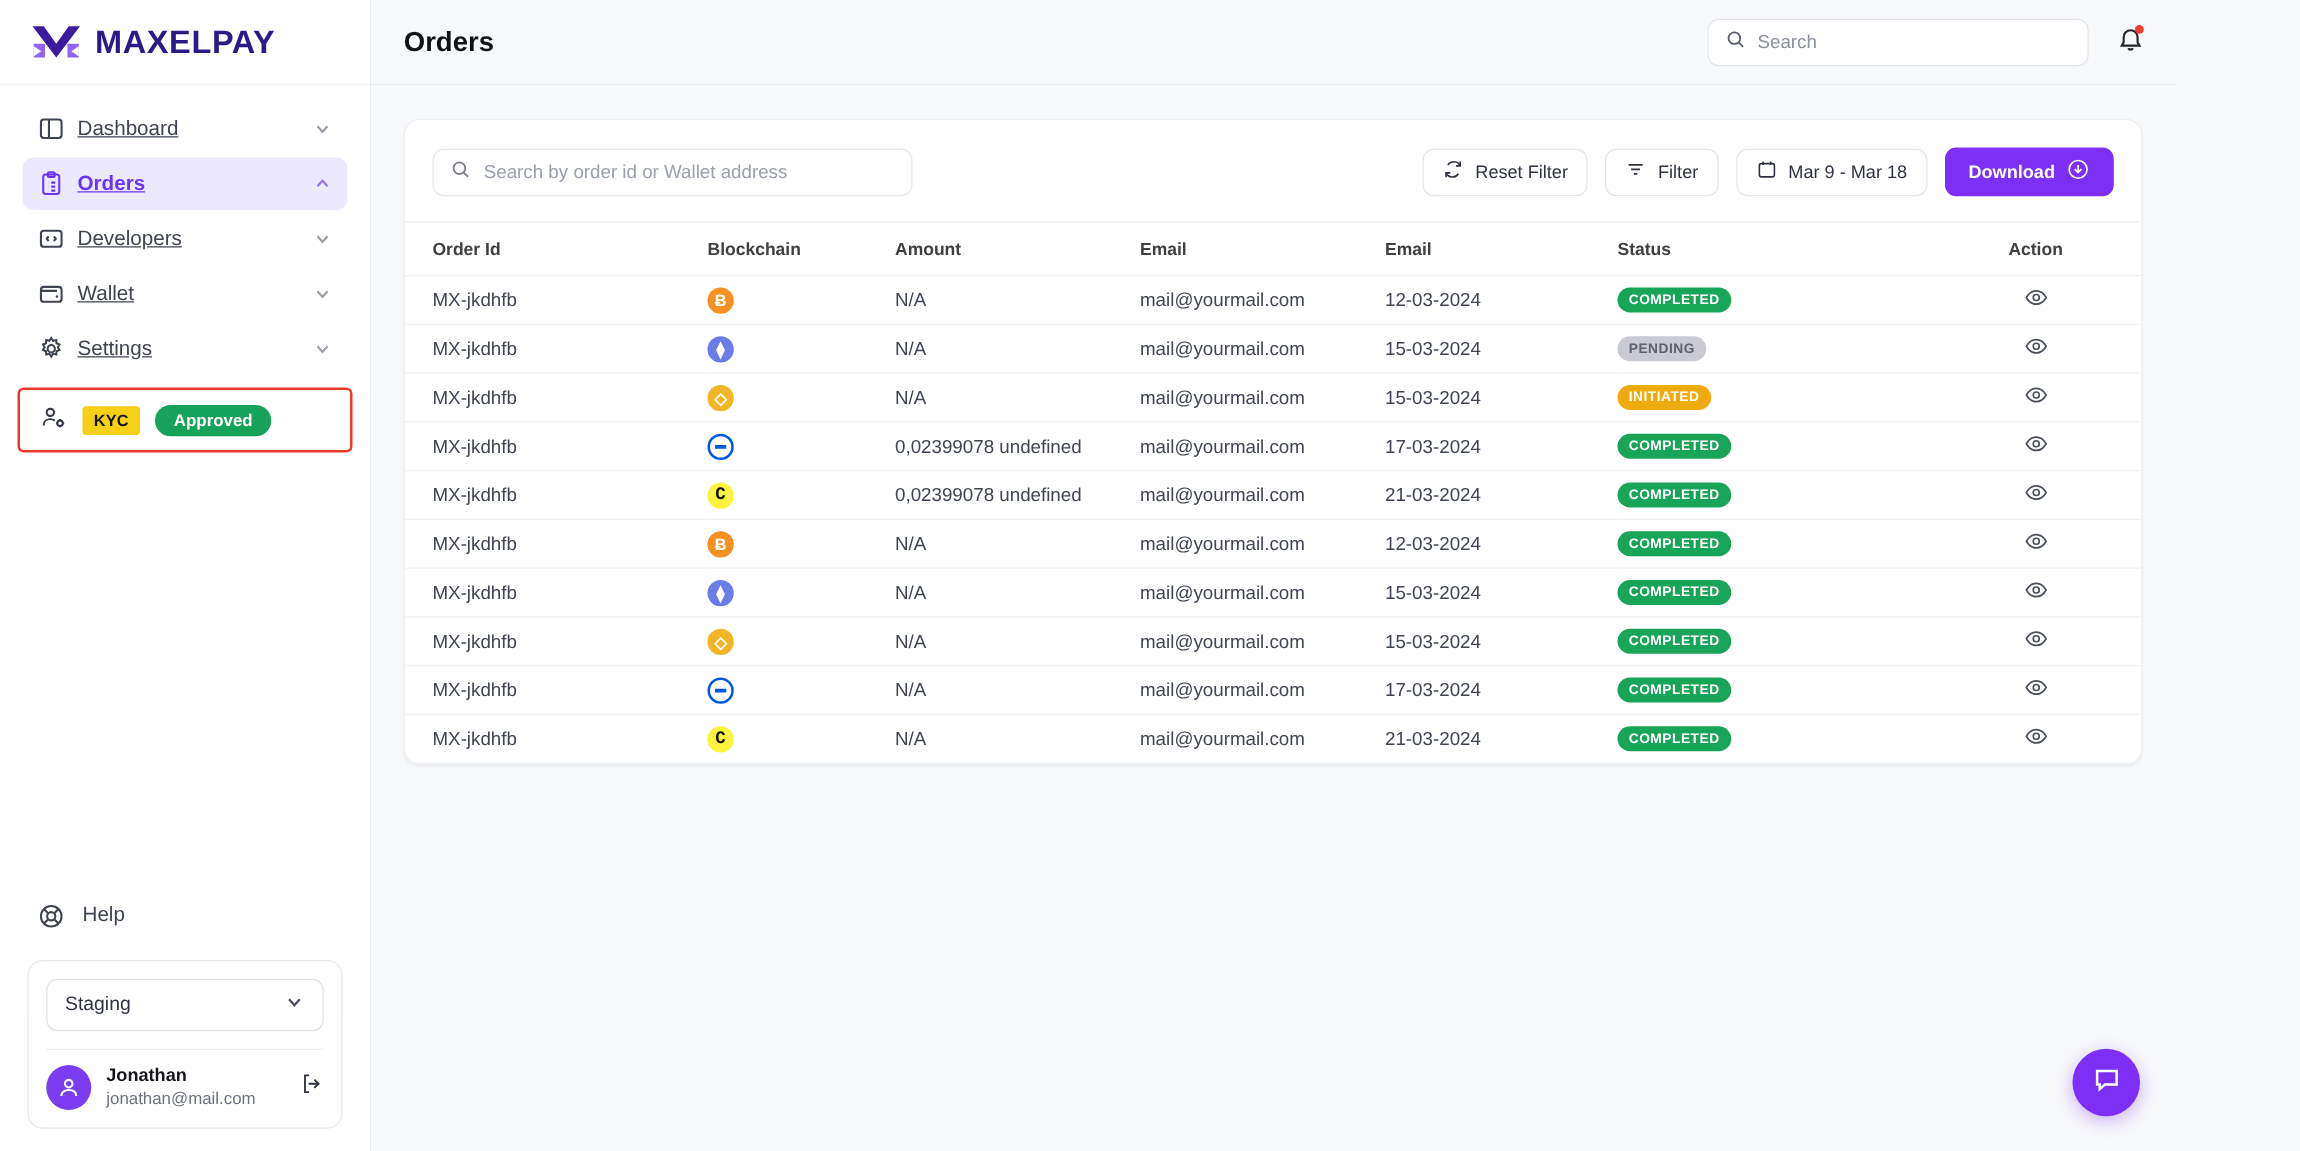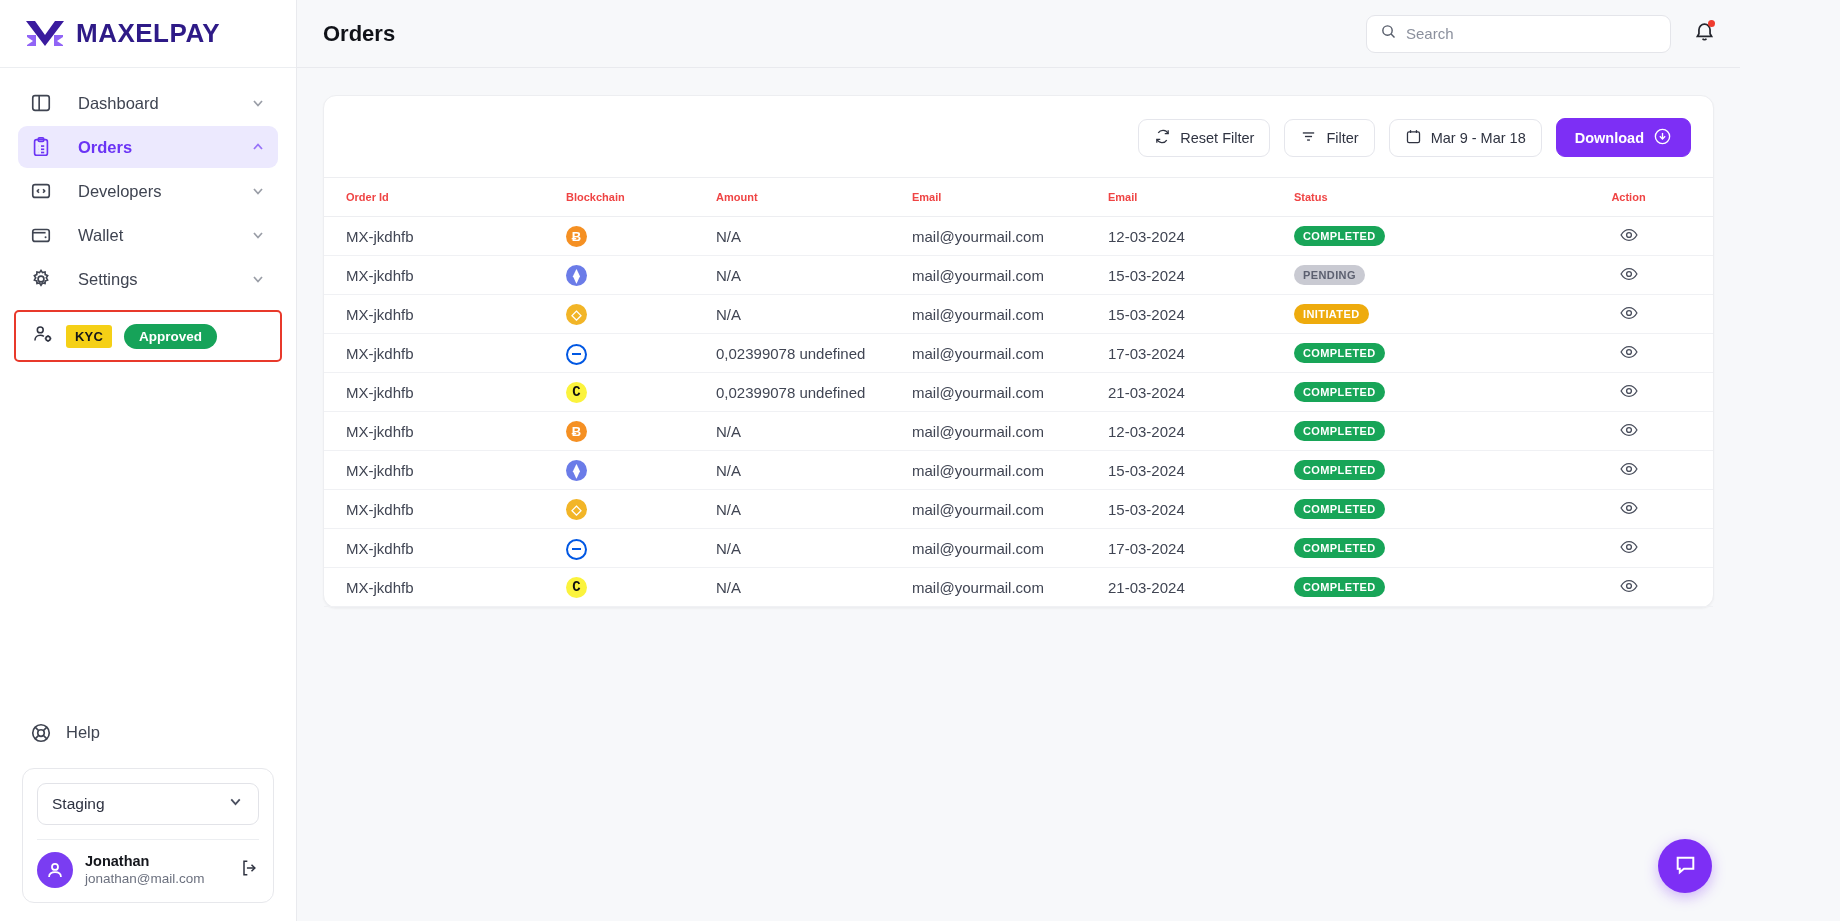--- a/index.html
+++ b/index.html
@@ -17,23 +17,23 @@
     border-right: 1px solid #e9eaee;
     display: flex; flex-direction: column; position: relative;
   }
   .brand { height: 68px; display: flex; align-items: center; padding-left: 24px; gap: 10px;
            border-bottom: 1px solid #eceef1; }
   .brand-mark { width: 42px; height: 32px; flex: 0 0 auto; }
   .brand-text { font-size: 26px; font-weight: 800; color: #2e1a87; letter-spacing: .5px; }
 
   .nav { padding: 14px 18px 0 18px; }
   .nav-item {
-    display: flex; align-items: center; gap: 26px;
+    display: flex; align-items: center; gap: 10px;
     height: 42px; padding: 0 12px; border-radius: 9px; margin-bottom: 2px;
-    color: #3f4451; font-size: 16.5px; cursor: pointer; position: relative;
+    color: #3f4451; font-size: 16.5px; cursor: pointer; position: relative; text-decoration: underline;
   }
   .nav-item .label { flex: 1; }
   .nav-item.active { background: #ece9fe; color: #6b34f5; font-weight: 600; }
   .nav-item.active svg { stroke: #6b34f5; }
   .nav-icon { width: 22px; height: 22px; display: block; }
   .chev { width: 16px; height: 16px; opacity: .65; }
 
   .kyc-wrap {
     margin: 8px 14px 0 14px; border: 2.5px solid #e8392b; border-radius: 5px;
     height: 52px; display: flex; align-items: center; padding: 0 16px; gap: 12px;
@@ -117,21 +117,21 @@
     font-size: 14.5px; color: #2f3341; cursor: pointer; font-weight: 500;
     font-family: "Liberation Sans", sans-serif; white-space: nowrap;
   }
   .btn-primary {
     background: #7d2ff5; border-color: #7d2ff5; color: #fff; font-weight: 700;
     padding: 0 18px; height: 39px;
   }
 
   table { width: 100%; border-collapse: collapse; }
   thead th {
-    text-align: left; font-size: 11px; font-weight: 700; color: #ef4444;
+    text-align: left; font-size: 14px; font-weight: 700; color: #404040;
     padding: 13px 0 13px 0; border-top: 1px solid #edeef1; border-bottom: 1px solid #edeef1;
     background: #fff;
   }
   tbody td {
     font-size: 15px; color: #404553; padding: 0; height: 39px;
     border-bottom: 1px solid #f0f1f4;
   }
   .c-order { width: 242px; padding-left: 22px !important; }
   .c-chain { width: 150px; }
   .c-amount { width: 196px; }
@@ -373,20 +373,29 @@
           </svg>
         </span>
         <span class="bell-dot"></span>
       </span>
     </header>
 
     <div class="content">
       <div class="card">
 
         <div class="toolbar">
+          <div class="tb-search">
+            <span>
+              <svg width="17" height="17" viewBox="0 0 24 24" fill="none" stroke="#767b88" stroke-width="2">
+                <circle cx="10.6" cy="10.6" r="6.6"></circle>
+                  <line x1="15.6" y1="15.6" x2="20.5" y2="20.5"></line>
+              </svg>
+            </span>
+            <input placeholder="Search by order id or Wallet address" style="">
+          </div>
 
           <span class="tb-spacer"></span>
 
           <button class="btn">
             <span>
               <svg width="17" height="17" viewBox="0 0 24 24" fill="none" stroke="#2f3341" stroke-width="1.8">
                 <path d="M20 8 A8 8 0 0 0 6 7"></path>
                   <polyline points="20,3.2 20,8 15.2,8"></polyline>
                 <path d="M4 16 A8 8 0 0 0 18 17"></path>
                   <polyline points="4,20.8 4,16 8.8,16"></polyline>

